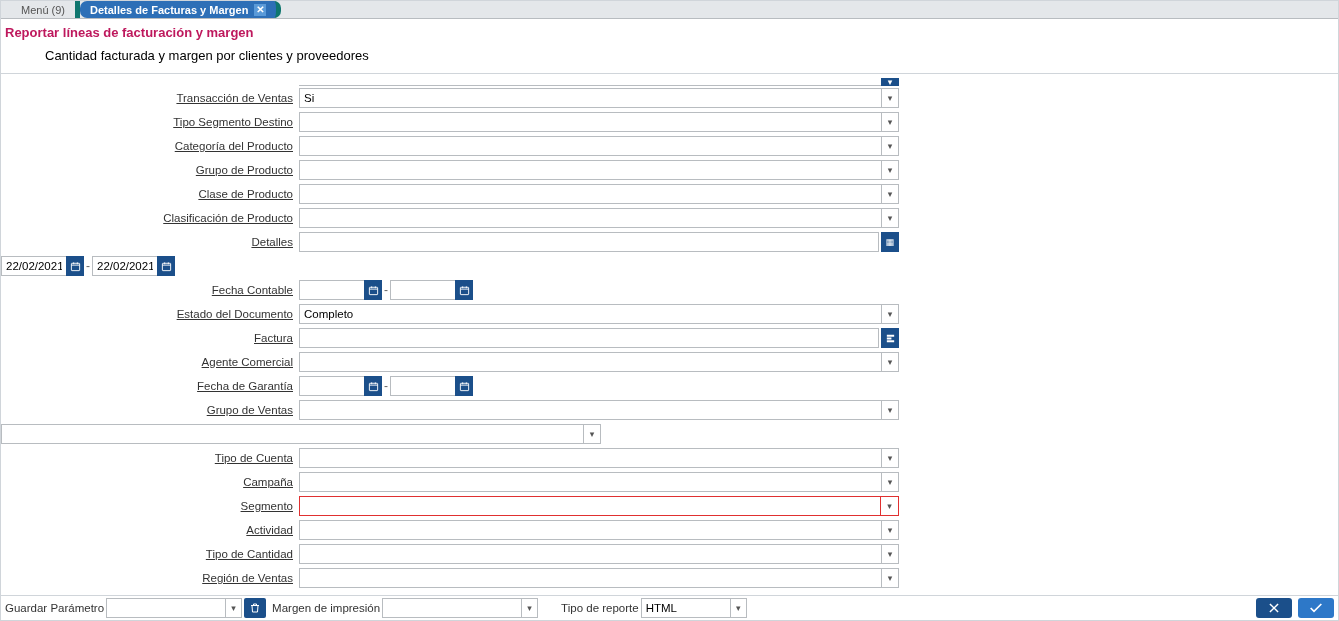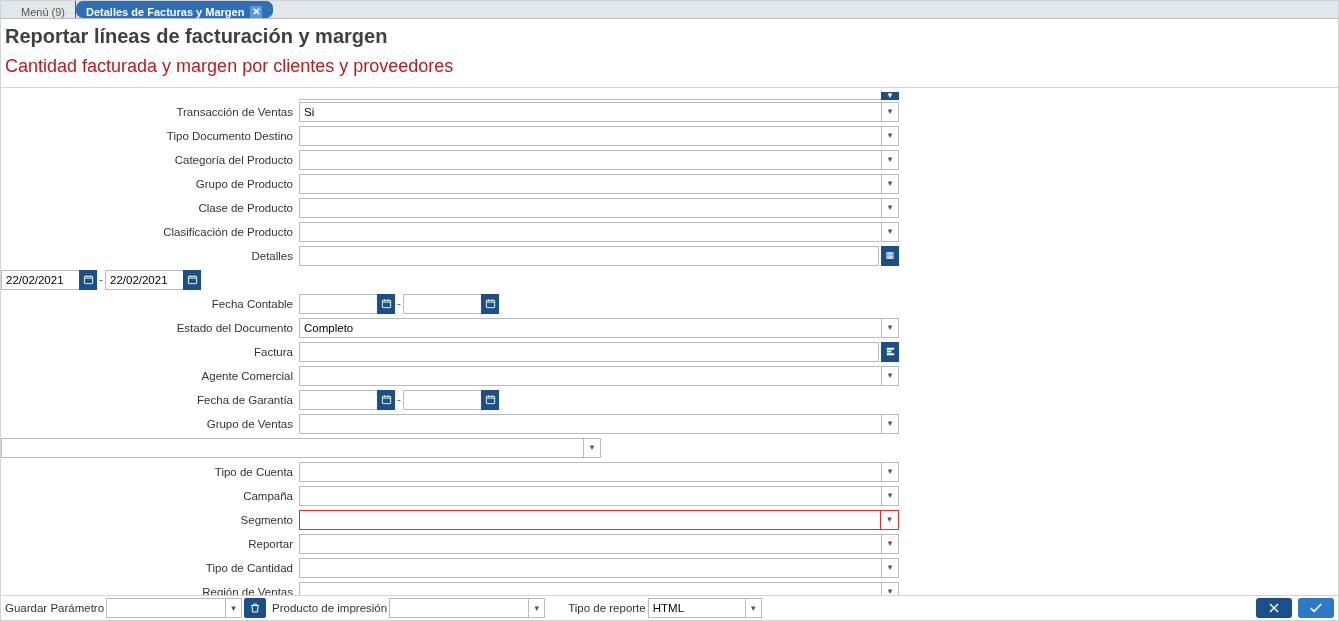--- a/index.html
+++ b/index.html
@@ -1,50 +1,50 @@
 <!DOCTYPE html>
 <html><head>
 <meta charset="utf-8">
 <style>
   * { box-sizing: border-box; }
   html, body { margin:0; padding:0; font-family: Arial, Helvetica, sans-serif; font-size:12px; color:#333; }
   body { width:1339px; height:621px; background:#f9f9f9; display:flex; flex-direction:column; border:1px solid #d0d5da; }
 
   
   .tabbar { height:18px; background:#e4e7ea; border-bottom:1px solid #b8bcc0; display:flex; align-items:stretch; padding-left:10px; }
-  .tab { display:flex; align-items:flex-end; padding:0 10px; font-size:11px; border-right:1px solid #0f766e; cursor:pointer; }
+  .tab { display:flex; align-items:center; padding:0 10px; font-size:11px; border-right:5px solid #0f766e; cursor:pointer; }
   .tab.inactive { background:#e4e7ea; color:#555; }
   .tab.active { background:#2d6fb7; color:#fff; font-weight:bold;border-radius:7px; }
   .tab .close { margin-left:6px; width:12px; height:12px; display:flex; align-items:center; justify-content:center; background:#5a9ad8; color:#fff; font-size:10px; line-height:1; }
 
   
   .header { padding:6px 4px 10px 4px; border-bottom:1px solid #d0d5da; background:#fff; }
-  .header .title { font-size:20px; font-weight:bold; color:#404040; margin-bottom:8px; }
-  .header .subtitle { font-size:18px; color:#b91c1c; }
+  .header .title { font-size:13px; font-weight:bold; color:#be185d; margin-bottom:8px; }
+  .header .subtitle { font-size:13px; color:#000000;margin-left:40px; }
 
   
   .formwrap { flex:1 1 auto; overflow-y:scroll; background:#fff; padding-top:4px; position:relative; }
   .formwrap::-webkit-scrollbar { width:15px; }
   .formwrap::-webkit-scrollbar-track { background:#f0f0f0; }
   .formwrap::-webkit-scrollbar-thumb { background:#c4c4c4; }
 
   .row { display:flex; align-items:center; height:24px; margin-bottom:0px; }
-  .row .lbl { width:298px; text-align:right; padding-right:6px; font-size:11.5px; color:#333; }
+  .row .lbl { width:298px; text-align:right; padding-right:6px; font-size:11.5px; color:#333;text-decoration:underline; }
   .row .ctrl { width:600px; display:flex; align-items:center; }
 
   .combo, .txt { height:20px; border:1px solid #b8bcc0; background:#fff; font-size:11.5px; padding:5px 4px; }
   .combo { flex:1 1 auto; border-right:none; }
   .combo-btn, .icon-btn, .date-btn {
     width:18px; height:20px; display:flex; align-items:center; justify-content:center;
     border:1px solid #b8bcc0; cursor:pointer; font-size:9px; line-height:1;
   }
   .combo-btn { background:#fff; color:#555; }
   .icon-btn { background:#1b4f8a; color:#fff; border-color:#1b4f8a; }
 
-  .date-input { width:78px; height:20px; border:1px solid #b8bcc0; border-right:none; font-size:11.5px; padding:1px 4px; background:#fff; }
+  .date-input { width:65px; height:20px; border:1px solid #b8bcc0; border-right:none; font-size:11.5px; padding:1px 4px; background:#fff; }
   .date-btn { background:#1b4f8a; color:#fff; border-color:#1b4f8a; }
   .date-sep { width:8px; text-align:center; color:#666; }
 
   .row.highlight .combo { border:1px solid #e03030; border-right:1px solid #e03030; }
   .row.highlight .combo-btn { border:1px solid #e03030; border-left:none; }
 
   
   .footer { height:25px; background:#fff; border-top:1px solid #d0d5da; display:flex; align-items:center; padding:0 4px; }
   .footer .flbl { font-size:11.5px; margin-right:2px; }
   .footer .fcombo { height:20px; border:1px solid #b8bcc0; background:#fff; font-size:11.5px; padding:1px 4px; }
@@ -85,21 +85,21 @@
 
   <div class="row">
     <div class="lbl">Transacción de Ventas</div>
     <div class="ctrl">
       <input class="combo" value="Si" style="">
       <div class="combo-btn">▾</div>
     </div>
   </div>
 
   <div class="row">
-    <div class="lbl">Tipo Documento Destino</div>
+    <div class="lbl">Tipo Segmento Destino</div>
     <div class="ctrl">
       <input class="combo" value="" style="">
       <div class="combo-btn">▾</div>
     </div>
   </div>
 
   <div class="row">
     <div class="lbl">Categoría del Producto</div>
     <div class="ctrl">
       <input class="combo" value="" style="">
@@ -264,21 +264,21 @@
 
   <div class="row highlight">
     <div class="lbl">Segmento</div>
     <div class="ctrl">
       <input class="combo" value="" style="">
       <div class="combo-btn">▾</div>
     </div>
   </div>
 
   <div class="row">
-    <div class="lbl">Reportar</div>
+    <div class="lbl">Actividad</div>
     <div class="ctrl">
       <input class="combo" value="" style="">
       <div class="combo-btn">▾</div>
     </div>
   </div>
 
   <div class="row">
     <div class="lbl">Tipo de Cantidad</div>
     <div class="ctrl">
       <input class="combo" value="" style="">
@@ -299,26 +299,26 @@
 <div class="footer">
   <span class="flbl">Guardar Parámetro</span>
   <input class="fcombo" style="width: 120px;" value="">
   <div class="fcombo-btn">▾</div>
   <div class="trash">
     <svg width="12" height="12" viewBox="0 0 24 24" fill="none" stroke="#fff" stroke-width="2">
         <path d="M4 7h16M9 7V4h6v3M6 7l1 13h10l1-13"></path>
       </svg>
   </div>
 
-  <span class="flbl">Producto de impresión</span>
+  <span class="flbl">Margen de impresión</span>
   <input class="fcombo" style="width: 140px;" value="">
   <div class="fcombo-btn">▾</div>
 
   <span class="flbl" style="margin-left:23px;">Tipo de reporte</span>
-  <input class="fcombo" style="width: 98px;" value="HTML">
+  <input class="fcombo" style="width: 90px;" value="HTML">
   <div class="fcombo-btn">▾</div>
 
   <div class="spacer"></div>
   <div class="actbtn cancel-btn">
     <svg width="14" height="14" viewBox="0 0 24 24" fill="none" stroke="#fff" stroke-width="2.5">
         <path d="M5 5l14 14M19 5L5 19"></path>
       </svg>
   </div>
   <div class="actbtn ok-btn">
     <svg width="16" height="16" viewBox="0 0 24 24" fill="none" stroke="#fff" stroke-width="2.5">

